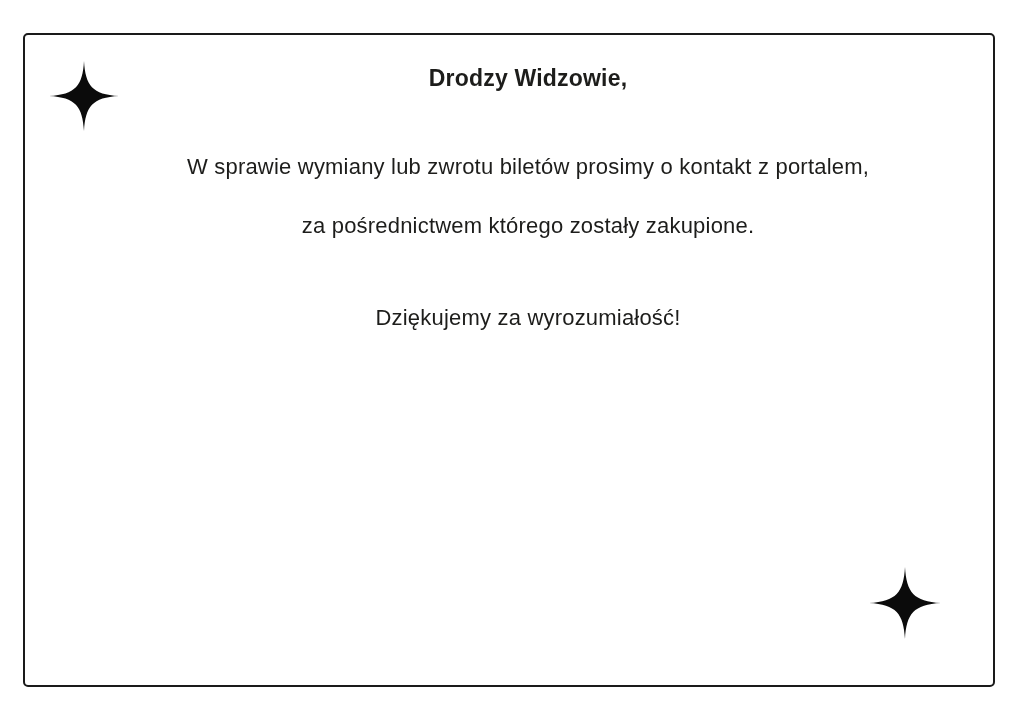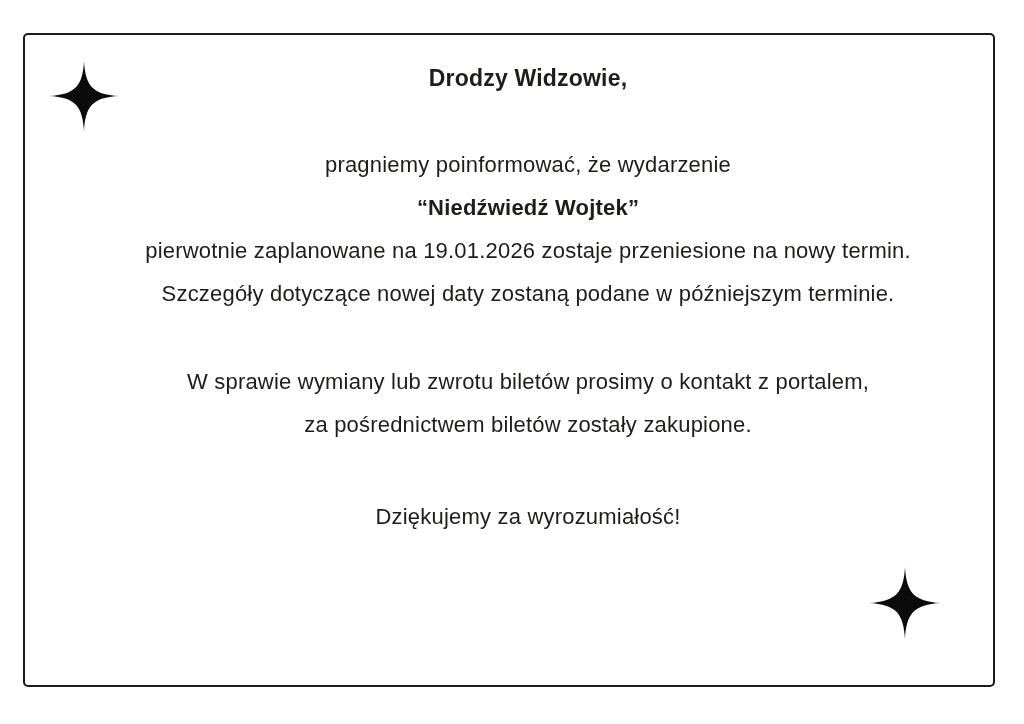--- a/index.html
+++ b/index.html
@@ -25,21 +25,21 @@
   .content {
     position: absolute;
     left: 0;
     top: 0;
     width: 100%;
     text-align: center;
     font-size: 22px;
     line-height: 43px;
     letter-spacing: 0.2px;
   }
-  .line { margin: 0; padding-left: 32px; }
+  .line { margin: 16px; padding-left: 32px; }
   .title {
     margin-top: 57px;
     font-size: 23px;
     font-weight: bold;
   }
   .para-intro { margin-top: 43px; }
   .para-refund { margin-top: 45px; font-weight: normal; }
   .para-contact { margin-top: 49px; }
   .para-thanks { margin-top: 41px; }
   .bold { font-weight: bold; }
@@ -64,30 +64,24 @@
   <div class="star star-br">
     <svg viewBox="0 0 100 100" xmlns="http://www.w3.org/2000/svg" aria-hidden="true">
       <path fill="#0b0b0b" d="M50 0 C52 35 62 48 100 50 C62 52 52 65 50 100 C48 65 38 52 0 50 C38 48 48 35 50 0 Z"></path>
     </svg>
   </div>
 
   <div class="content">
 
     <p class="line title">Drodzy Widzowie,</p>
 
-    <div class="para-intro">
-      <p class="line">pragniemy poinformować, że wydarzenie</p>
-      <p class="line bold">“Niedźwiedź Wojtek”</p>
-      <p class="line">pierwotnie zaplanowane na 19.01.2026 zostaje przeniesione na nowy termin.</p>
-      <p class="line">Szczegóły dotyczące nowej daty zostaną podane w późniejszym terminie.</p>
-    </div>
 
     <div class="para-refund">
       <p class="line">W sprawie wymiany lub zwrotu biletów prosimy o kontakt z portalem,</p>
-      <p class="line">za pośrednictwem biletów zostały zakupione.</p>
+      <p class="line">za pośrednictwem którego zostały zakupione.</p>
     </div>
 
     <div class="para-contact">
     </div>
 
     <div class="para-thanks">
       <p class="line">Dziękujemy za wyrozumiałość!</p>
     </div>
 
   </div>

